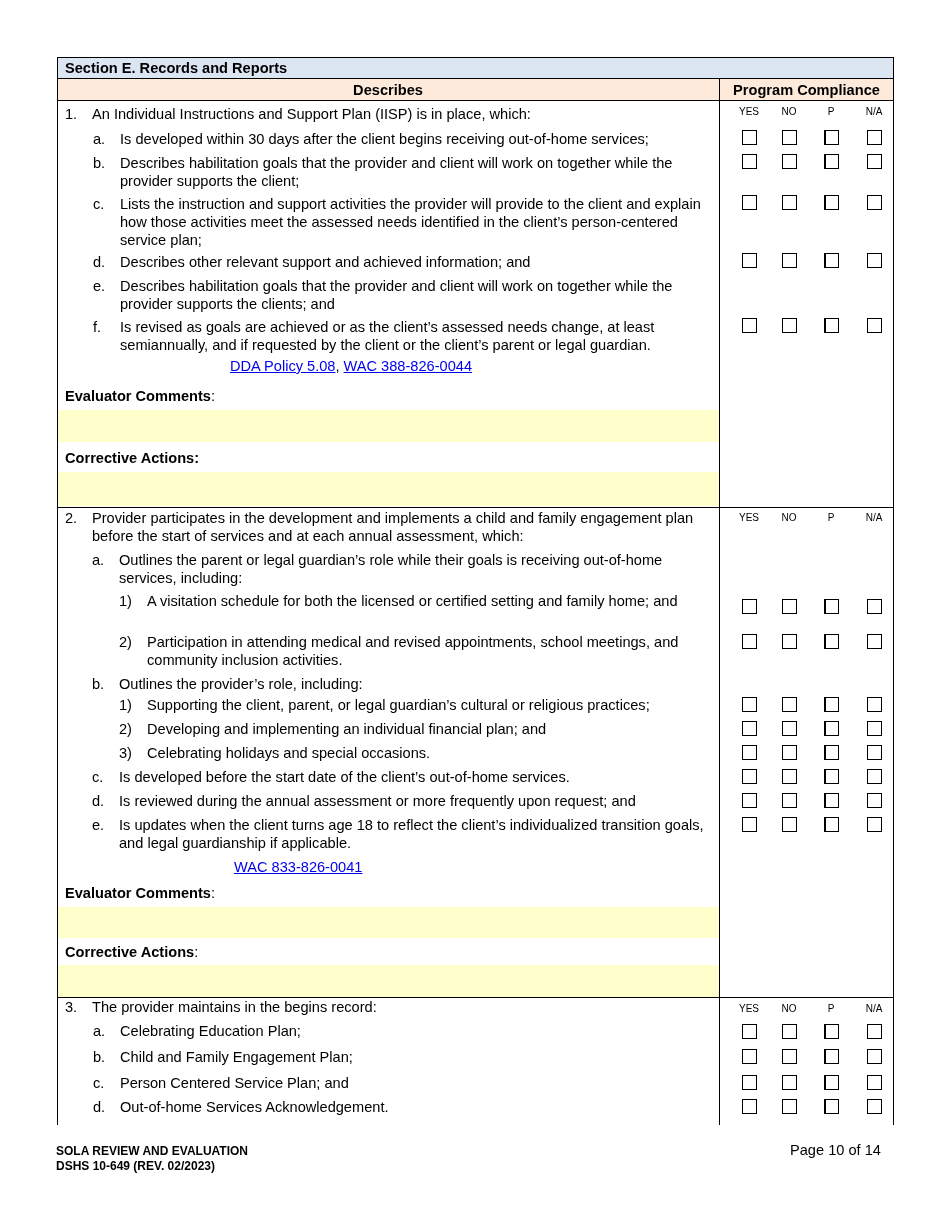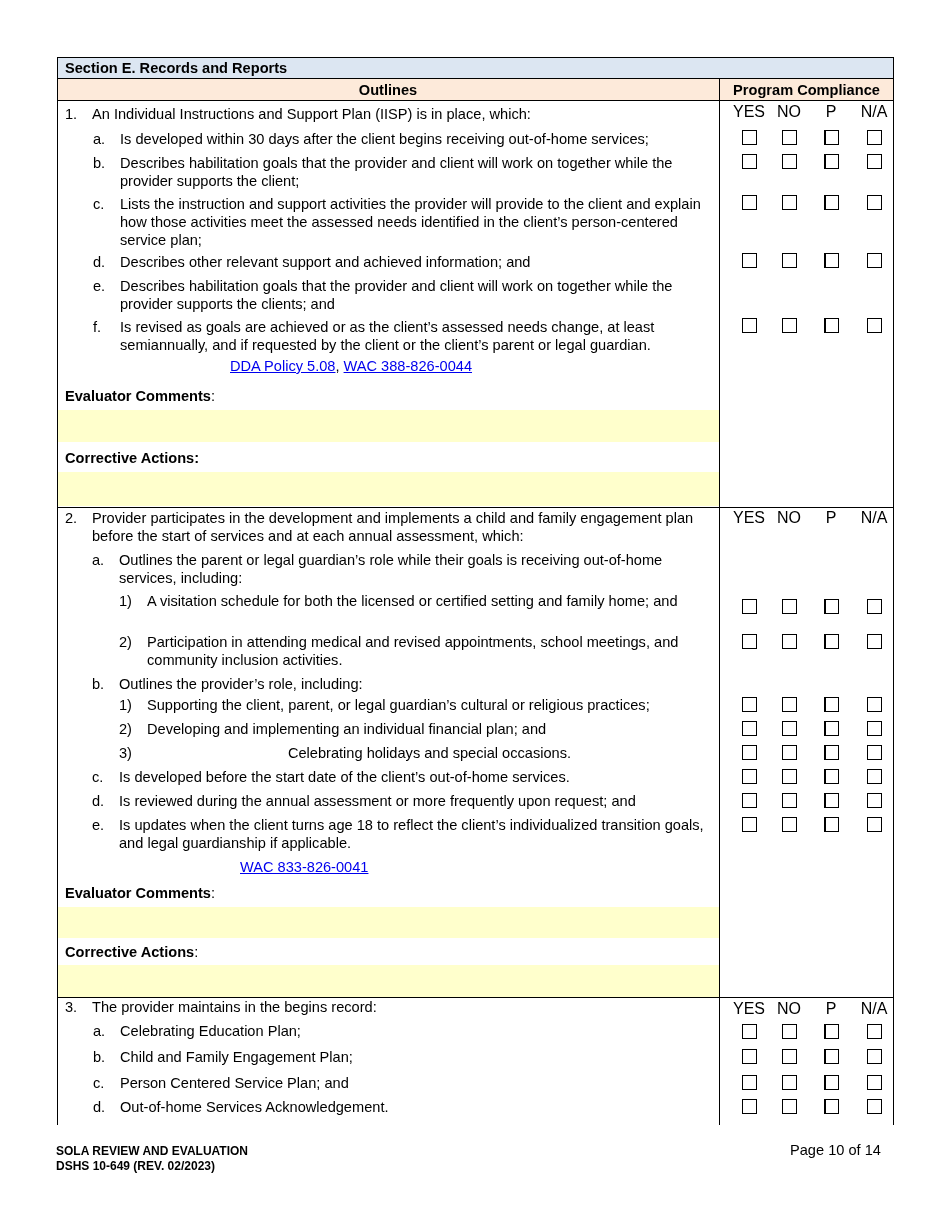--- a/index.html
+++ b/index.html
@@ -4,34 +4,34 @@
 <style>
   html, body { margin:0; padding:0; background:#ffffff; }
   body { width:950px; height:1230px; position:relative; font-family:"Liberation Sans", sans-serif; color:#000; overflow:hidden; }
   .abs { position:absolute; }
   .txt { position:absolute; font-size:14.6px; line-height:18px; white-space:nowrap; }
   .wrap { white-space:normal; }
   .hl { position:absolute; height:1px; background:#000; }
   .vl { position:absolute; width:1px; background:#000; }
   .cb { position:absolute; width:13px; height:13px; border:1px solid #000; box-sizing:content-box; background:#fff; }
   .cb.p { border-left-width:2px; width:12px; }
-  .colhdr { position:absolute; font-size:16px; line-height:14px; text-align:center; width:40px; }
+  .colhdr { position:absolute; font-size:10px; line-height:14px; text-align:center; width:40px; }
   .yellow { position:absolute; background:#ffffcc; }
   a.link { color:#0000ee; text-decoration:underline; }
   .bold { font-weight:bold; }
   .foot { position:absolute; font-size:12px; font-weight:bold; line-height:15px; white-space:nowrap; }
 </style>
 </head>
 <body>
 
 <div class="abs" style="left:57px;top:57px;width:836px;height:21px;background:#dce6f2;"></div>
 <div class="txt bold" style="left:65px;top:59px;text-align:center;">Section E.  Records and Reports</div>
 
 <div class="abs" style="left:57px;top:79px;width:836px;height:21px;background:#fdeada;"></div>
-<div class="txt bold" style="left:57px;top:81px;width:662px;text-align:center;">Outlines</div>
+<div class="txt bold" style="left:57px;top:81px;width:662px;text-align:center;">Describes</div>
 <div class="txt bold" style="left:720px;top:81px;width:173px;text-align:center;">Program Compliance</div>
 
 <div class="hl" style="left:57px;top:57px;width:837px;"></div>
 <div class="hl" style="left:57px;top:78px;width:837px;"></div>
 <div class="hl" style="left:57px;top:100px;width:837px;"></div>
 <div class="vl" style="left:57px;top:57px;height:1068px;"></div>
 <div class="vl" style="left:893px;top:57px;height:1068px;"></div>
 <div class="vl" style="left:719px;top:78px;height:1047px;"></div>
 
 <div class="txt" style="left:65px;top:105px;">1.</div>
@@ -117,30 +117,30 @@
 <div class="txt" style="left:119px;top:633px;">2)</div>
 <div class="txt wrap" style="left:147px;top:633px;width:565px;">Participation in attending medical and revised appointments, school meetings, and community inclusion activities.</div>
 
 <div class="txt" style="left:92px;top:675px;">b.</div>
 <div class="txt wrap" style="left:119px;top:675px;width:593px;">Outlines the provider’s role, including:</div>
 <div class="txt" style="left:119px;top:696px;">1)</div>
 <div class="txt wrap" style="left:147px;top:696px;width:565px;">Supporting the client, parent, or legal guardian’s cultural or religious practices;</div>
 <div class="txt" style="left:119px;top:720px;">2)</div>
 <div class="txt wrap" style="left:147px;top:720px;width:565px;">Developing and implementing an individual financial plan; and</div>
 <div class="txt" style="left:119px;top:744px;">3)</div>
-<div class="txt wrap" style="left:147px;top:744px;width:565px;text-align:center;">Celebrating holidays and special occasions.</div>
+<div class="txt wrap" style="left:147px;top:744px;width:565px;">Celebrating holidays and special occasions.</div>
 
 <div class="txt" style="left:92px;top:768px;">c.</div>
 <div class="txt wrap" style="left:119px;top:768px;width:593px;">Is developed before the start date of the client’s out-of-home services.</div>
 <div class="txt" style="left:92px;top:792px;">d.</div>
 <div class="txt wrap" style="left:119px;top:792px;width:593px;">Is reviewed during the annual assessment or more frequently upon request; and</div>
 <div class="txt" style="left:92px;top:816px;">e.</div>
 <div class="txt wrap" style="left:119px;top:816px;width:593px;">Is updates when the client turns age 18 to reflect the client’s individualized transition goals, and legal guardianship if applicable.</div>
 
-<div class="txt" style="left:240px;top:858px;">
+<div class="txt" style="left:234px;top:858px;">
   <a class="link" href="#">WAC 833-826-0041</a>
 </div>
 
 <div>
   <div class="cb" style="left:742px;top:599px;"></div>
   <div class="cb" style="left:782px;top:599px;"></div>
   <div class="cb p" style="left:824px;top:599px;"></div>
   <div class="cb" style="left:867px;top:599px;"></div>
 </div>
 <div>

